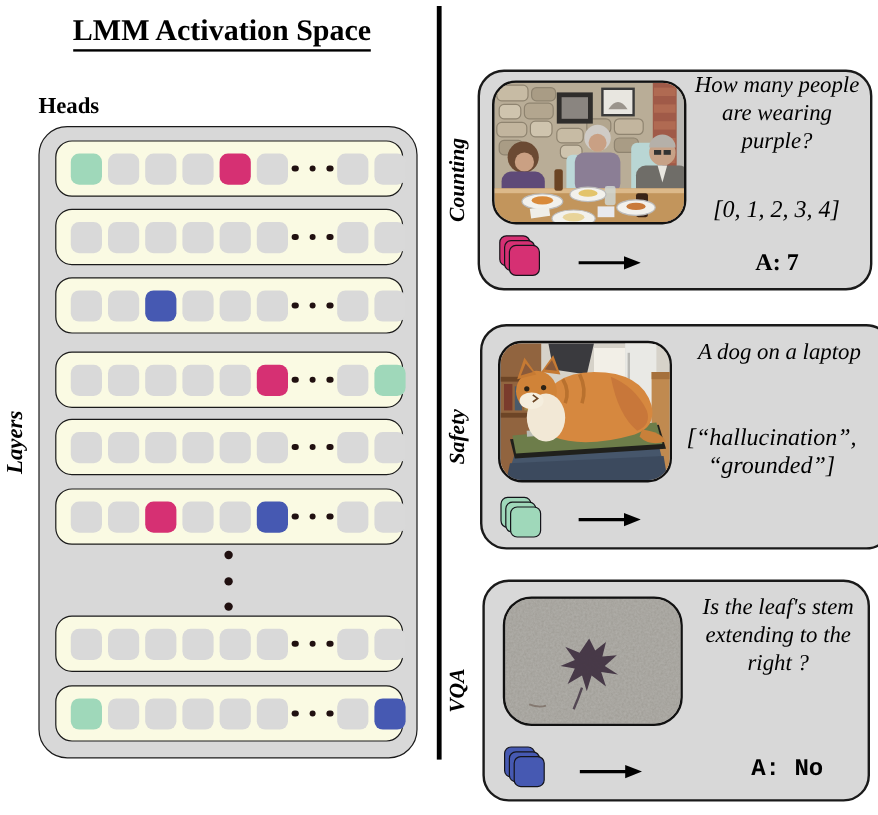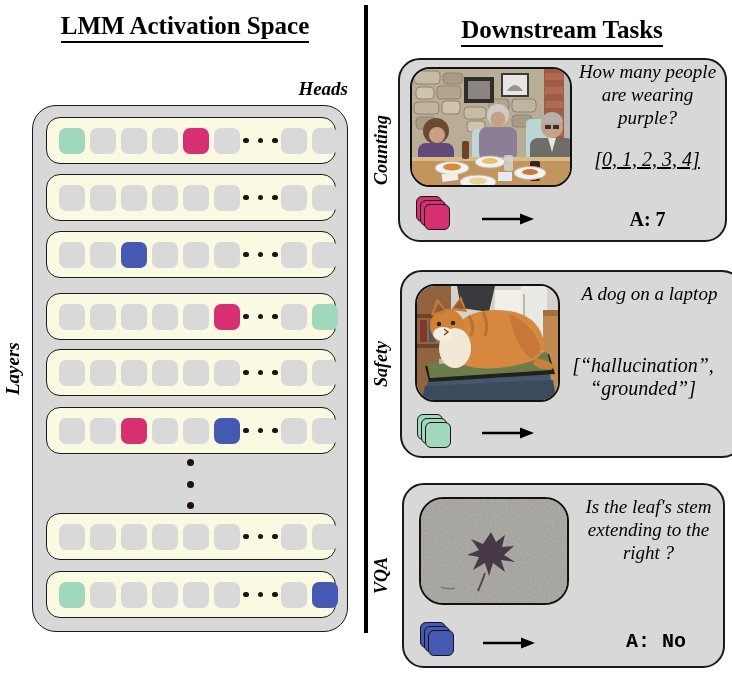--- a/index.html
+++ b/index.html
@@ -14,21 +14,21 @@
     position: absolute; text-align: center; font-weight: bold; font-size: 25px;
   }
   .panel-title span {
     display: inline-block; border-bottom: 2.5px solid #000; padding-bottom: 1px;
   }
   .left-title  { left: 18px;  top: 12px; width: 334px; }
   .right-title { left: 396px; top: 16px; width: 332px; }
 
   .heads-label {
     position: absolute; left: 32px; top: 78px; width: 316px;
-    text-align: right; font-weight: bold; font-style: italic; font-size: 19px;
+    text-align: left; font-weight: bold; font-size: 19px;
   }
   .vert-label {
     position: absolute; display: flex; align-items: center; justify-content: center;
     writing-mode: vertical-rl; transform: rotate(180deg);
     font-weight: bold; font-style: italic; font-size: 19px; white-space: nowrap;
   }
   .layers-label { left: 0px; top: 105px; width: 26px; height: 527px; }
 
   
   .divider { position: absolute; left: 364px; top: 5px; width: 3.5px; height: 628px; background: #000; }
@@ -266,23 +266,20 @@
         </div>
         <div class="cell-group">
           <span class="sq" style="background: rgb(217, 217, 217);"></span>
           <span class="sq" style="background: rgb(70, 89, 178);"></span>
         </div>
       </div>
     </div>
 
   <div class="divider"></div>
 
-  <div class="panel-title right-title">
-    <span>Downstream Tasks</span>
-  </div>
 
   <div class="vert-label label-counting">Counting</div>
   <div class="task-card card-counting">
     <div class="photo" style="left:10px; top:7px; width:162px; height:120px;">
       <svg width="162" height="120" viewBox="0 0 162 120" xmlns="http://www.w3.org/2000/svg">
         <rect width="162" height="120" fill="#b9ad97"></rect>
         <g stroke="#8f8470" stroke-width="1">
           <rect x="2" y="2" width="26" height="13" rx="4" fill="#c7bba4"></rect>
           <rect x="31" y="4" width="20" height="11" rx="4" fill="#a99c85"></rect>
           <rect x="4" y="18" width="18" height="12" rx="4" fill="#cfc4ae"></rect>
@@ -337,21 +334,21 @@
         </g>
         <ellipse cx="40" cy="98" rx="9" ry="3.5" fill="#d98a3a"></ellipse>
         <ellipse cx="78" cy="92" rx="8" ry="3" fill="#e3c46a"></ellipse>
         <ellipse cx="118" cy="103" rx="8" ry="3" fill="#c97a3a"></ellipse>
         <ellipse cx="66" cy="112" rx="9" ry="3.5" fill="#e8d49a"></ellipse>
         <rect x="30" y="104" width="16" height="8" fill="#efeee8" transform="rotate(-8 38 108)"></rect>
         <rect x="86" y="103" width="14" height="9" fill="#e8e9ee"></rect>
       </svg>
     </div>
     <div class="question" style="left:170px; top:0; width:155px;">How many people are wearing purple?</div>
-    <div class="options" style="left:168px; top:88px; width:158px;text-decoration:underline;">[0, 1, 2, 3, 4]</div>
+    <div class="options" style="left:168px; top:104px; width:158px;">[0, 1, 2, 3, 4]</div>
     <div class="stack" style="left:16px; top:136px;">
       <span class="s1" style="background: rgb(214, 48, 115);"></span>
         <span class="s2" style="background: rgb(214, 48, 115);"></span>
         <span class="s3" style="background: rgb(214, 48, 115);"></span>
     </div>
     <div class="arrow" style="left:82px; top:152px;">
       <svg width="52" height="14" viewBox="0 0 52 14">
           <line x1="0" y1="7" x2="40" y2="7" stroke="#000" stroke-width="2.6"></line>
           <polygon points="38,1.5 52,7 38,12.5" fill="#000"></polygon>
         </svg>

